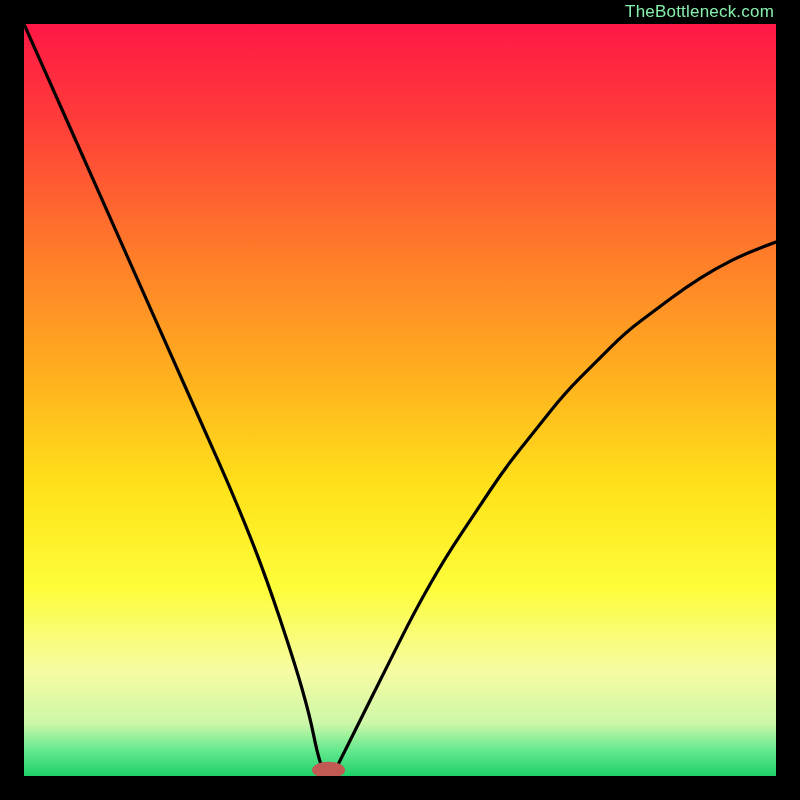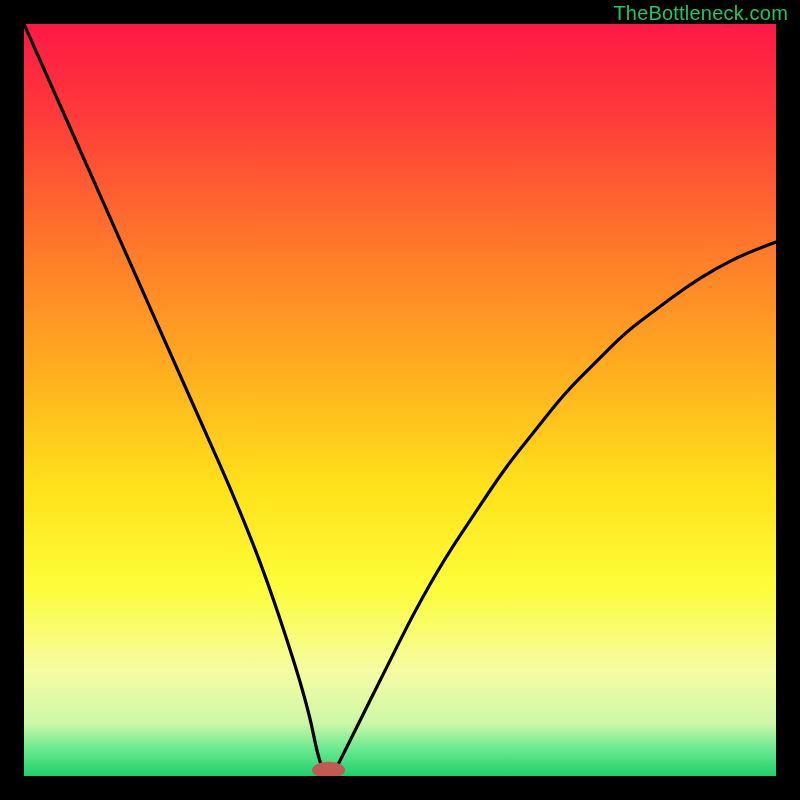--- a/index.html
+++ b/index.html
@@ -22,23 +22,23 @@
   .plot-area {
     position: absolute;
     left: 0;
     top: 0;
     width: 752px;
     height: 752px;
   }
   .watermark {
     position: absolute;
     top: 2px;
-    right: 12px;
-    color: #22c55e;
-    font-size: 20px;
+    right: 26px;
+    color: #86efac;
+    font-size: 17px;
     font-weight: 500;
     letter-spacing: 0.2px;
   }
   svg { display: block; }
 </style>
 </head>
 <body>
 
 <div class="watermark">TheBottleneck.com</div>
 

